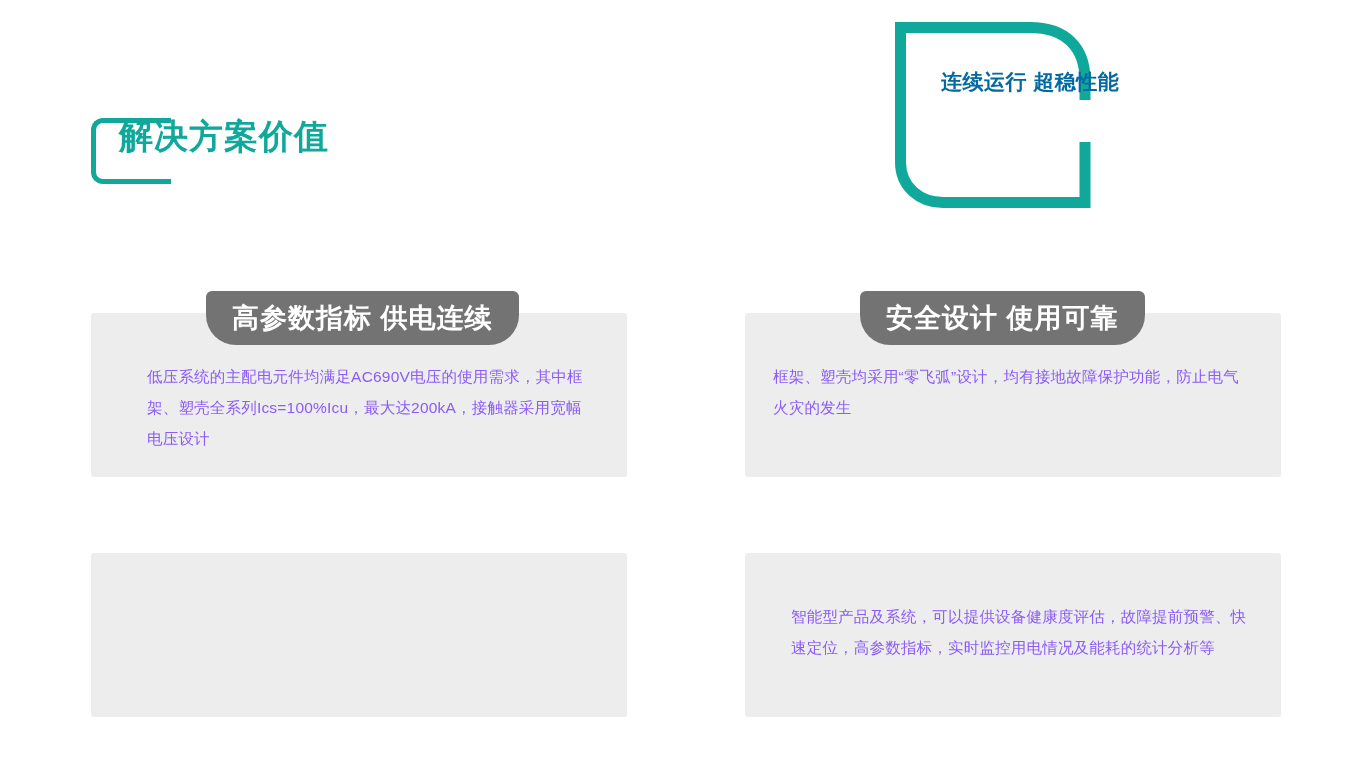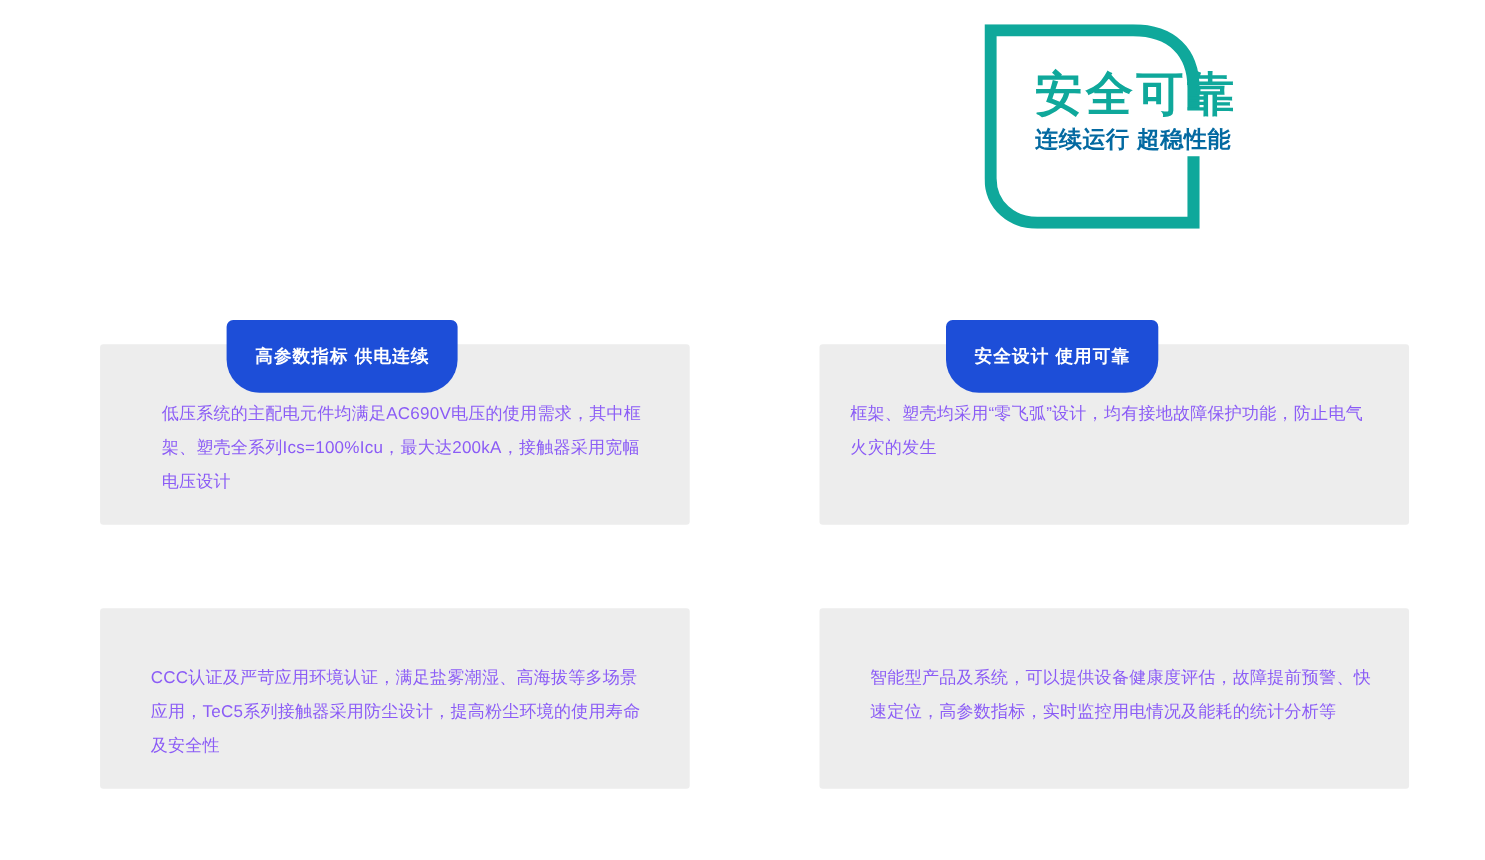--- a/index.html
+++ b/index.html
@@ -114,25 +114,25 @@
   }
   .card.c1 { left: 91px;  top: 313px; }
   .card.c2 { left: 745px; top: 313px; }
   .card.c3 { left: 91px;  top: 553px; }
   .card.c4 { left: 745px; top: 553px; }
 
   .card-header {
     position: absolute;
     top: -22px;
     left: 115px;
-    height: 66px;
+    height: 54px;
     padding: 0 26px 0 26px;
-    background: #1d4ed8;
+    background: #737373;
     color: #ffffff;
-    font-size: 16px;
+    font-size: 27px;
     font-weight: 700;
     letter-spacing: 1px;
     display: flex;
     align-items: center;
     justify-content: center;
     white-space: nowrap;
     border-top-left-radius: 6px;
     border-top-right-radius: 6px;
     border-bottom-left-radius: 30px;
     border-bottom-right-radius: 30px;
@@ -150,43 +150,45 @@
   }
   .card.c3 .card-body,
   .card.c4 .card-body { left: 46px; }
   .card.c2 .card-body { left: 28px; }
 </style>
 </head>
 <body>
 
 <div class="page">
 
+  <div class="section-heading">
+    <div class="heading-bracket"></div>
+    <div class="heading-text">解决方案价值</div>
+  </div>
 
   <div class="logo-badge">
     <svg class="logo-frame" viewBox="0 0 226 186">
       <path d="M 135 5.5 C 170 5.5 190 25 190 58 L 190 78" fill="none" stroke="#0FA89B" stroke-width="11" stroke-linecap="butt"></path>
       <path d="M 135 5.5 L 5.5 5.5 L 5.5 140 C 5.5 165 25 180.5 48 180.5 L 190 180.5 L 190 120" fill="none" stroke="#0FA89B" stroke-width="11" stroke-linecap="butt" stroke-linejoin="miter"></path>
     </svg>
     <div class="logo-text-wrap">
-      <div class="logo-title">安全可靠</div>
       <div class="logo-sub">连续运行 超稳性能</div>
     </div>
   </div>
 
   <div class="card c1">
     <div class="card-header">高参数指标 供电连续</div>
     <div class="card-body">低压系统的主配电元件均满足AC690V电压的使用需求，其中框架、塑壳全系列Ics=100%Icu，最大达200kA，接触器采用宽幅电压设计</div>
   </div>
 
   <div class="card c2">
     <div class="card-header">安全设计 使用可靠</div>
     <div class="card-body">框架、塑壳均采用“零飞弧”设计，均有接地故障保护功能，防止电气火灾的发生</div>
   </div>
 
   <div class="card c3">
-    <div class="card-body">CCC认证及严苛应用环境认证，满足盐雾潮湿、高海拔等多场景应用，TeC5系列接触器采用防尘设计，提高粉尘环境的使用寿命及安全性</div>
   </div>
 
   <div class="card c4">
     <div class="card-body">智能型产品及系统，可以提供设备健康度评估，故障提前预警、快速定位，高参数指标，实时监控用电情况及能耗的统计分析等</div>
   </div>
 
 </div>
 
 </body></html>

